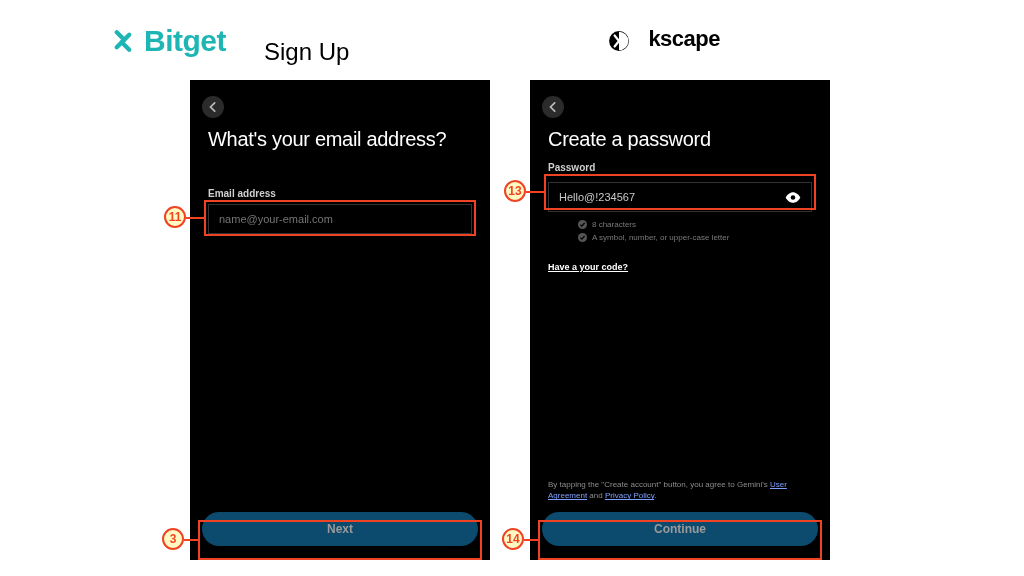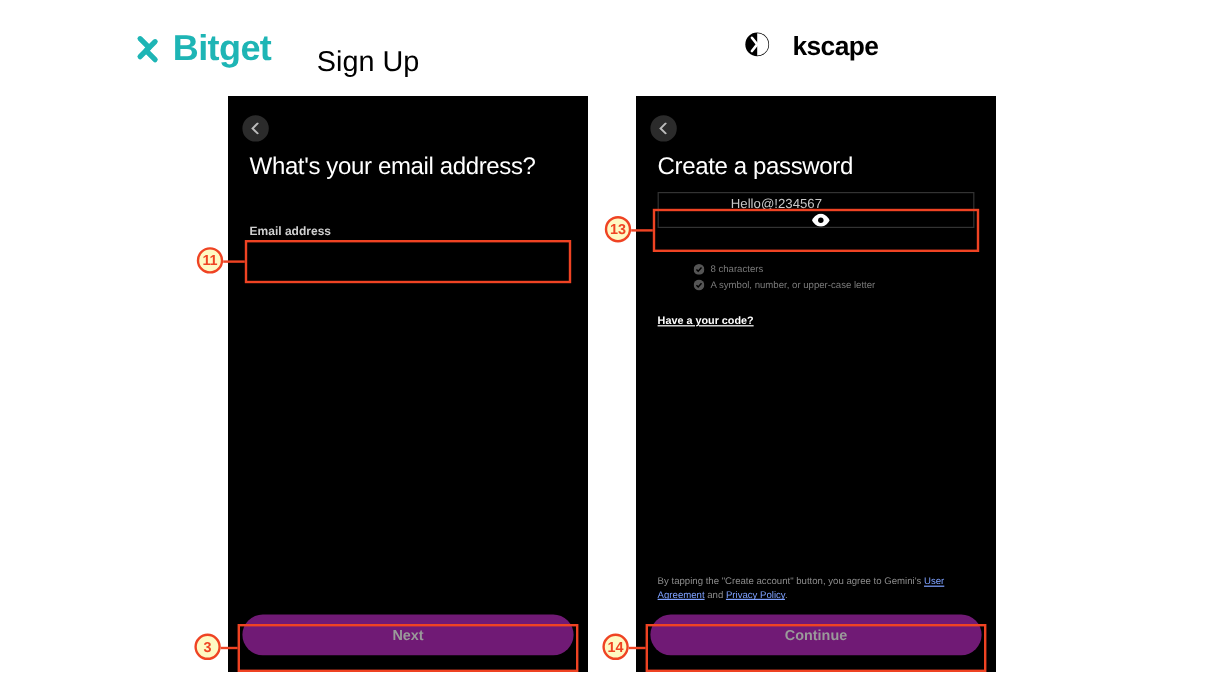--- a/index.html
+++ b/index.html
@@ -4,57 +4,57 @@
 <style>
   * { box-sizing: border-box; margin: 0; padding: 0; }
   html, body { width: 1024px; height: 576px; background: #ffffff; font-family: -apple-system, "Segoe UI", Helvetica, Arial, sans-serif; overflow: hidden; }
 
   
   .header { position: absolute; left: 0; top: 20px; width: 824px; height: 40px; }
   .bitget-logo { position: absolute; left: 108px; top: 4px; display: flex; align-items: center; gap: 6px; }
   .bitget-logo svg { display: block; }
   .bitget-word { font-size: 30px; font-weight: 800; color: #1eb5b5; letter-spacing: -0.5px; }
   .signup { position: absolute; left: 264px; top: 6px; font-size: 24px; font-weight: 500; color: #000; margin-top: 12px; }
-  .kscape { position: absolute; right: 92px; top: 6px; display: flex; align-items: flex-start; gap: 18px; }
+  .kscape { position: absolute; right: 104px; top: 6px; display: flex; align-items: flex-end; gap: 18px; }
   .kscape svg { display: block; }
   .kscape-word { font-size: 22px; font-weight: 700; color: #000; letter-spacing: -0.5px; }
 
   
   .phone { position: absolute; top: 80px; width: 300px; height: 480px; background: #000; color: #fff; overflow: hidden; }
   .phone-left  { left: 190px; }
   .phone-right { left: 530px; }
 
   .back-chip { position: absolute; left: 12px; top: 16px; width: 22px; height: 22px; border-radius: 50%; background: #2b2b2b; display: flex; align-items: center; justify-content: center; cursor: pointer; }
   .back-chip svg { display:block; }
 
   .screen-title { position: absolute; left: 18px; top: 48px; font-size: 20px; font-weight: 400; line-height: 1.15; letter-spacing: -0.3px; }
 
   .field-label { position: absolute; left: 18px; font-size: 10px; font-weight: 700; color: #d0d0d0; }
   .phone-left  .field-label { top: 108px; }
   .phone-right .field-label { top: 82px; }
 
   .field { position: absolute; left: 18px; right: 18px; height: 30px; border: 1px solid #333; background: #000; display: flex; align-items: center; padding: 0 10px; }
   .phone-left  .field { top: 124px; }
-  .phone-right .field { top: 80px; flex-direction: column; }
+  .phone-right .field { top: 102px; }
   .field input { flex: 1; background: transparent; border: none; outline: none; color: #9a9a9a; font-size: 11px; }
   .field input.pw { color: #c8c8c8; }
   .eye { color: #fff; margin-left: 8px; cursor: pointer; }
   .eye svg { display:block; }
 
   .req { position: absolute; left: 18px; font-size: 8px; color: #7a7a7a; display: flex; align-items: center; gap: 5px; padding-left: 30px; }
   .req svg { display:block; }
   .req.r1 { top: 140px; }
   .req.r2 { top: 153px; }
 
   .promo { position: absolute; left: 18px; top: 182px; font-size: 9px; font-weight: 700; color: #fff; text-decoration: underline; cursor: pointer; }
 
   .agree { position: absolute; left: 18px; right: 18px; bottom: 58px; font-size: 8px; line-height: 1.35; color: #8c8c8c; }
   .agree a { color: #7ea1ff; text-decoration: underline; cursor: pointer; }
 
-  .cta { position: absolute; left: 12px; right: 12px; bottom: 14px; height: 34px; border-radius: 18px; background: #701a75; color: #9a9a9a; font-size: 12px; font-weight: 600; display: flex; align-items: center; justify-content: center; cursor: pointer; }
+  .cta { position: absolute; left: 12px; right: 12px; bottom: 14px; height: 34px; border-radius: 18px; background: #0c4a6e; color: #9a9a9a; font-size: 12px; font-weight: 600; display: flex; align-items: center; justify-content: center; cursor: pointer; }
 
   
   .callout-box { position: absolute; border: 2px solid #ef4323; pointer-events: none; }
   .callout-num { position: absolute; width: 22px; height: 22px; border: 2px solid #ef4323; border-radius: 50%; color: #ef4323; font-size: 12px; font-weight: 700; display: flex; align-items: center; justify-content: center; font-family: Arial, sans-serif; background:#fef9c3; }
   .callout-line { position: absolute; height: 2px; background: #ef4323; }
 </style>
 </head>
 <body>
 
 <div class="header">
@@ -77,20 +77,23 @@
 </div>
 
 <div class="phone phone-left">
   <div class="back-chip">
     <svg width="10" height="10" viewBox="0 0 12 12">
         <path d="M8 1 L3 6 L8 11" fill="none" stroke="#bbb" stroke-width="2" stroke-linecap="round"></path>
       </svg>
   </div>
   <div class="screen-title">What's your email address?</div>
   <div class="field-label">Email address</div>
+  <div class="field">
+    <input type="text" placeholder="name@your-email.com" style="">
+  </div>
   <div class="cta">Next</div>
 </div>
 
 <div class="phone phone-right">
   <div class="back-chip">
     <svg width="10" height="10" viewBox="0 0 12 12">
         <path d="M8 1 L3 6 L8 11" fill="none" stroke="#bbb" stroke-width="2" stroke-linecap="round"></path>
       </svg>
   </div>
   <div class="screen-title">Create a password</div>

